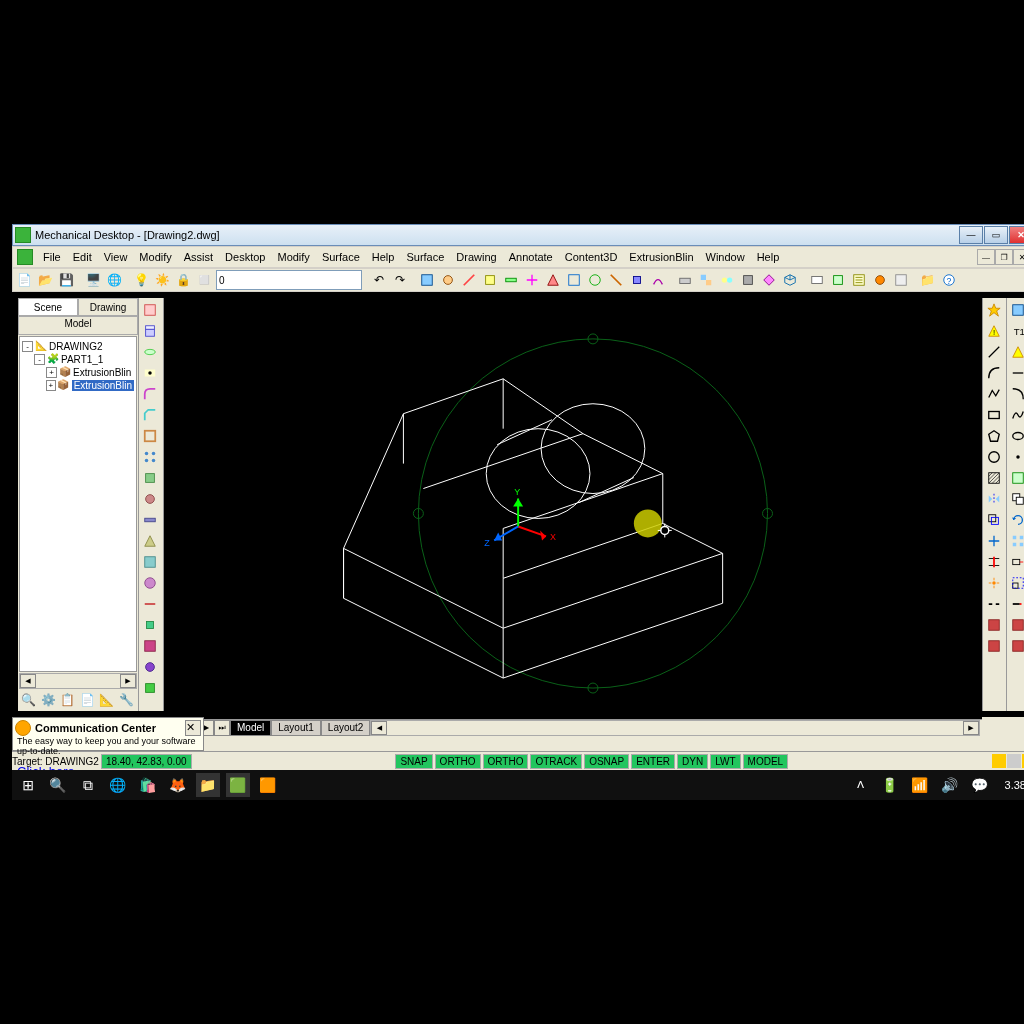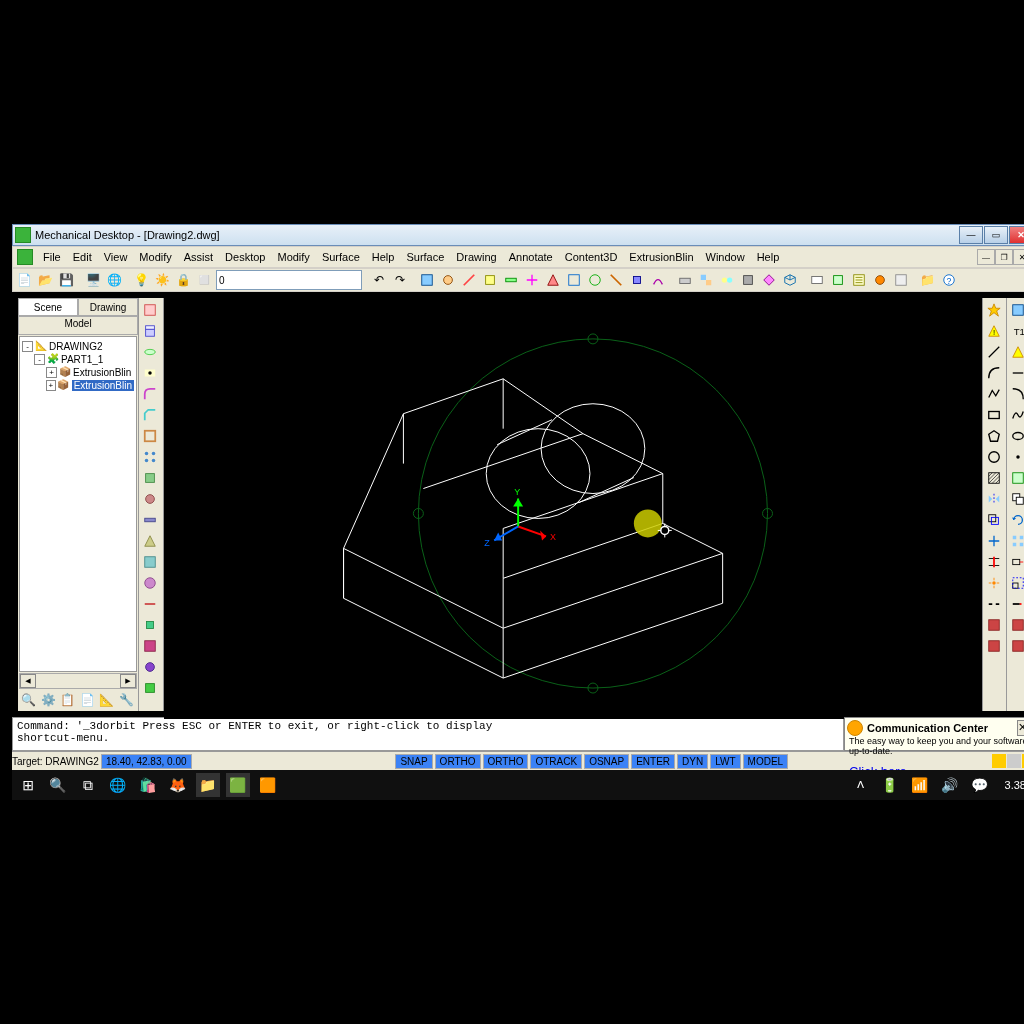--- a/index.html
+++ b/index.html
@@ -50,21 +50,21 @@
 .rcol{width:24px;display:flex;flex-direction:column;gap:1px;padding:2px 1px;border-left:1px solid #999}
 .cmdarea{height:34px;display:flex}
 .cmdtxt{flex:1;background:#fff;border:1px solid #999;font-family:"Courier New",monospace;font-size:11px;padding:2px 4px;line-height:12px;white-space:pre-wrap}
 .popup{width:182px;background:#fffff0;border:1px solid #888;padding:4px;position:relative}
 .popup .close{position:absolute;right:2px;top:2px;width:14px;height:14px;border:1px solid #888;background:#ece9d8}
 .popup .ptitle{font-weight:bold;font-size:11px;margin-left:18px;margin-bottom:2px}
 .popup .picon{width:14px;height:14px;position:absolute;left:2px;top:2px;background:#ffa500;border-radius:50%;border:1px solid #cc8400}
 .popup .ptxt{font-size:9px;margin-bottom:8px}
 .popup a{color:#0000ee;font-size:13px}
 .status{height:18px;background:#ece9d8;border-top:1px solid #999;display:flex;align-items:center;font-size:10px;padding:0 0;gap:2px}
-.status .cell{border:1px solid #aaa;padding:1px 4px;background:#3b82f6}
+.status .cell{border:1px solid #aaa;padding:1px 4px;background:#22c55e}
 .status .stretch{flex:1}
 .status .tray{display:flex;gap:1px}
 .status .tray div{width:14px;height:14px}
 .taskbar{height:30px;background:#101010;display:flex;align-items:center;padding:0 4px;gap:6px;position:absolute;bottom:0;left:0;right:0;top:auto}
 .taskbar{position:relative}
 .tbi{width:24px;height:24px;display:flex;align-items:center;justify-content:center;color:#fff;font-size:14px}
 .tbi.active{background:#333}
 .tbspacer{flex:1}
 .clock{color:#fff;font-size:11px;padding:0 6px}
 </style>
@@ -660,22 +660,20 @@
       <div class="tb">
               <svg viewBox="0 0 16 16">
                 <rect x="2" y="2" width="12" height="12" fill="#c44" stroke="#822"></rect>
               </svg>
             </div>
     </div>
   </div>
 </div>
 
 <div class="cmdarea">
-  <div class="cmdtxt"><span>Command: '_3dorbit Press ESC or ENTER to exit, or right-click to display</span>
-<span>shortcut-menu.</span></div>
   <div class="popup">
     <div class="picon"></div>
     <div class="close">✕</div>
     <div class="ptitle">Communication Center</div>
     <div class="ptxt">The easy way to keep you and your software up-to-date.</div>
     <a href="#">Click here.</a>
   </div>
 </div>
 
 <div class="status">

